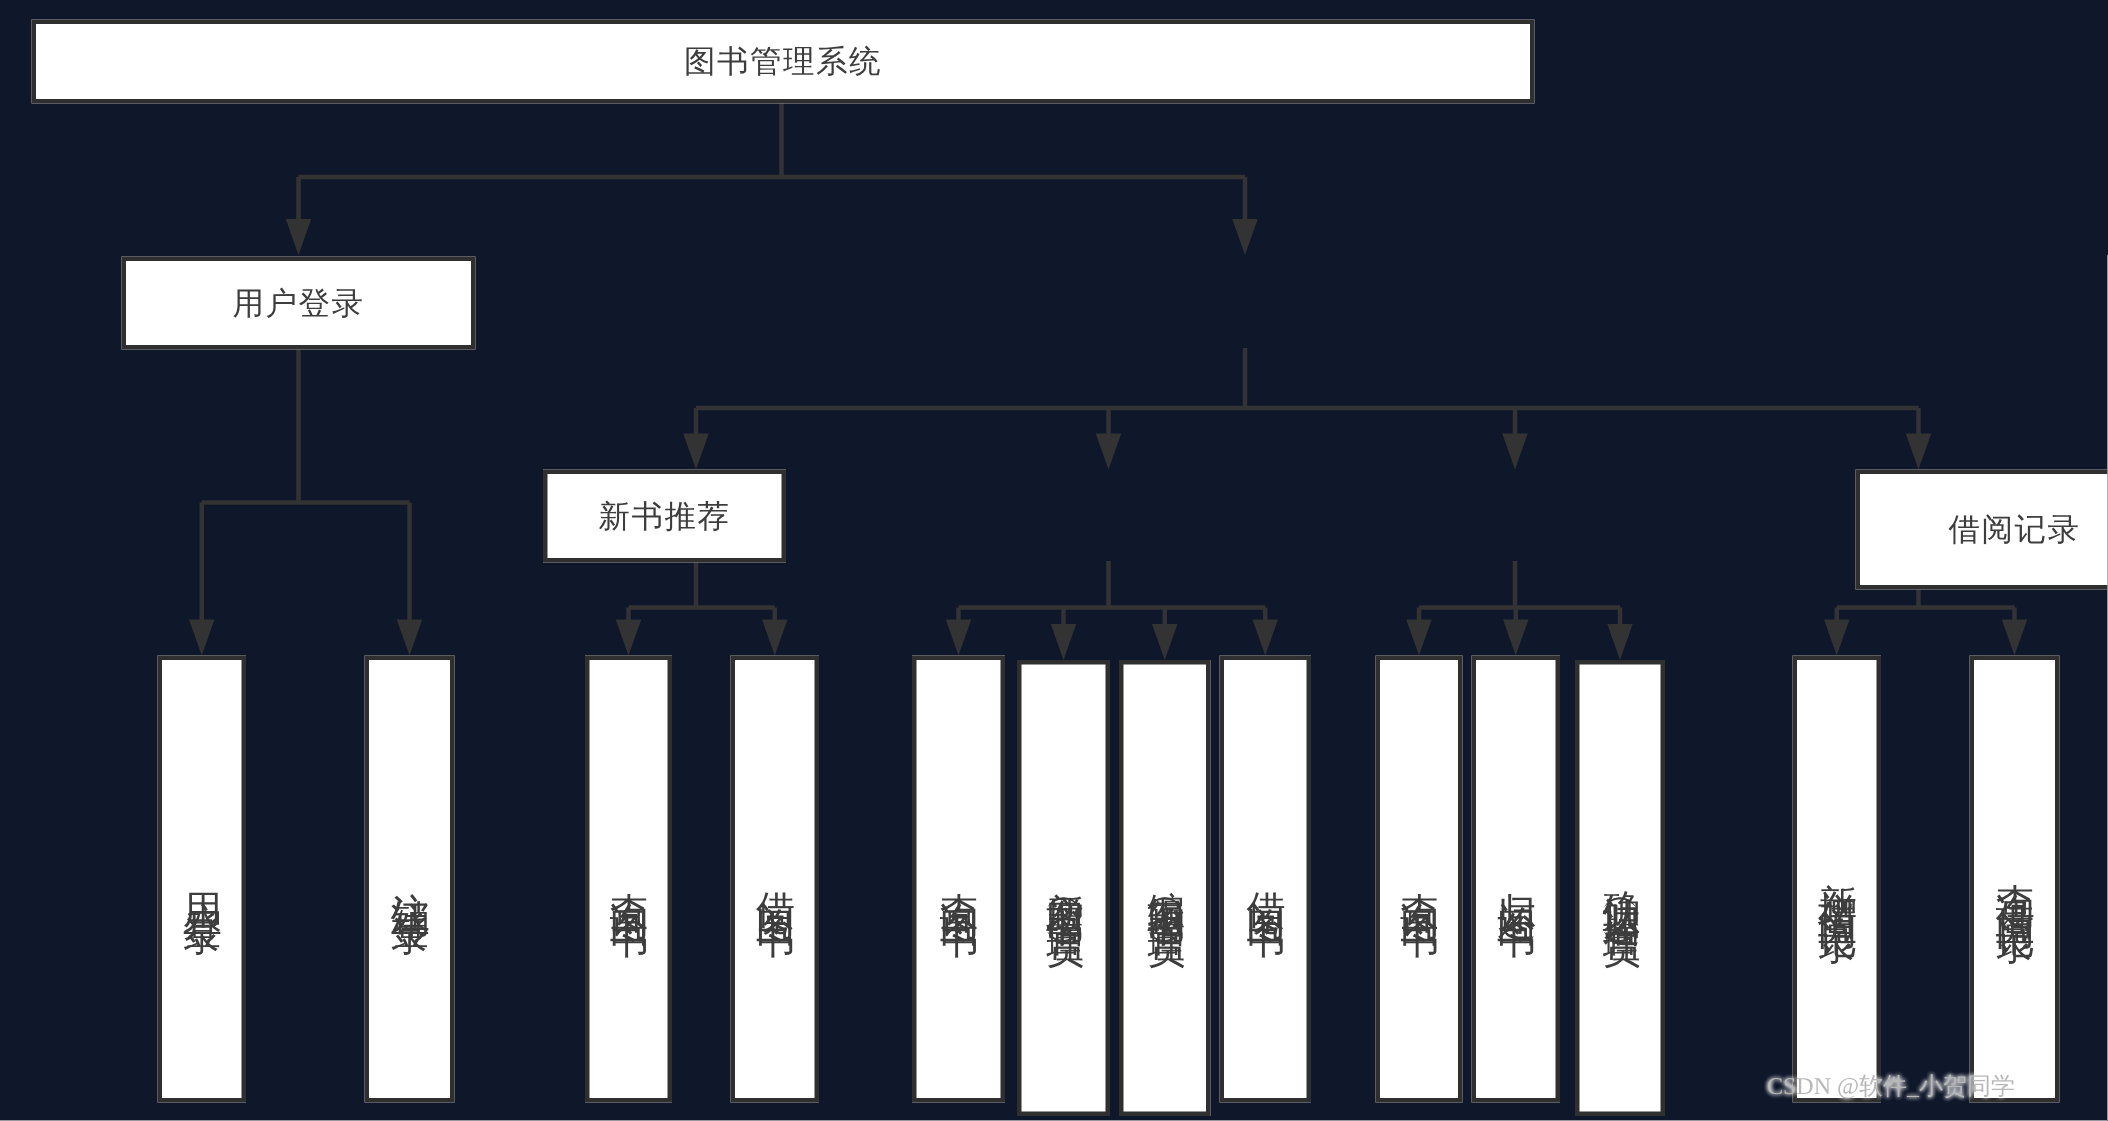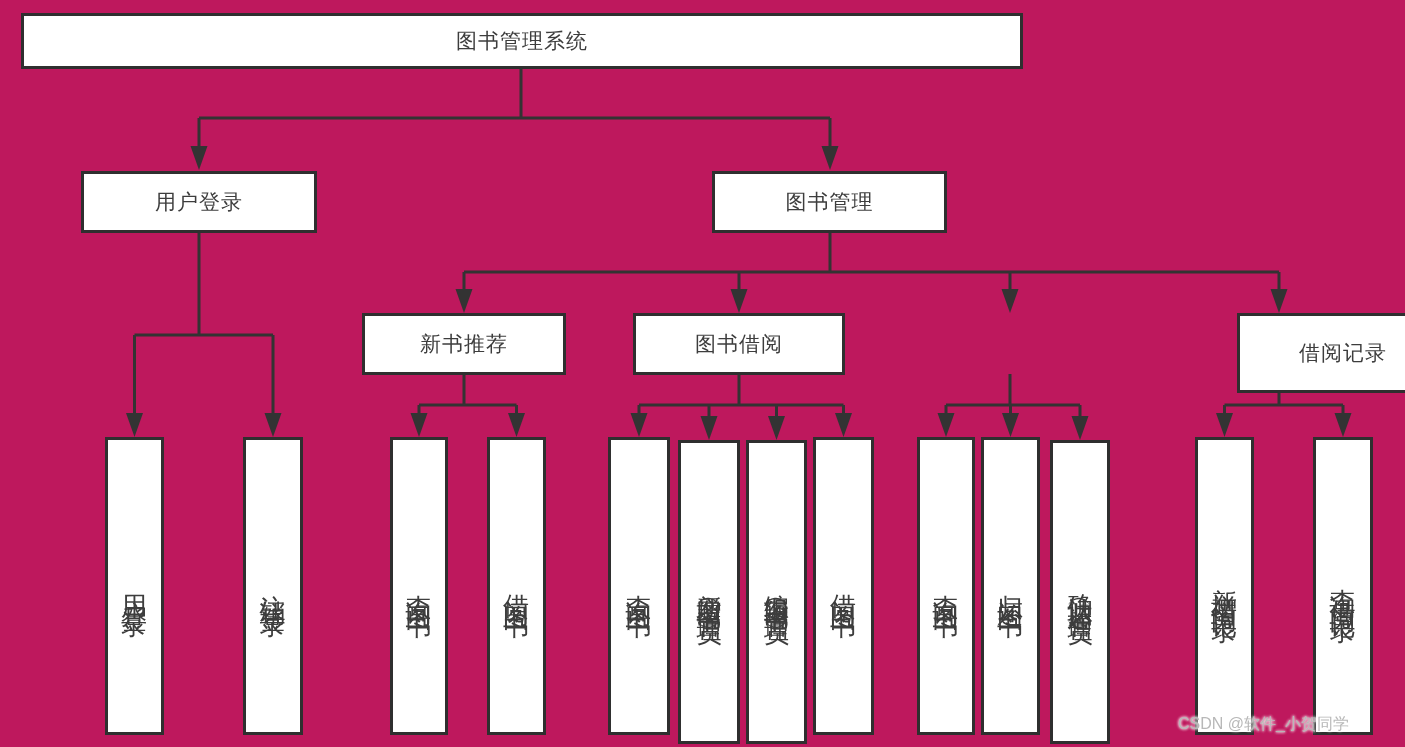--- a/index.html
+++ b/index.html
@@ -1,18 +1,18 @@
 <!DOCTYPE html>
 <html><head>
 <meta charset="utf-8">
 <style>
   html,body{margin:0;padding:0;background:#ffffff;}
   .canvas{
-    position:relative;width:1405px;height:747px;background:#be185d;overflow:hidden;
-    font-family:Liberation Sans, sans-serif;
+    position:relative;width:1405px;height:747px;background:#0f172a;overflow:hidden;
+    font-family:Liberation Serif, serif;
   }
   .connectors{position:absolute;left:0;top:0;width:1405px;height:747px;z-index:1;}
   .box{
     position:absolute;box-sizing:border-box;border:3px solid #2f2f2f;background:#ffffff;
     display:flex;align-items:center;justify-content:center;z-index:2;
   }
   .box .label{color:#3d3d3d;font-size:21px;letter-spacing:1px;white-space:nowrap;}
   .vbox .label{
     writing-mode:vertical-rl;font-size:26px;letter-spacing:6px;line-height:1;
     white-space:nowrap;
@@ -64,29 +64,23 @@
     <polygon points="1343,437 1334.5,413 1351.5,413" fill="#333333"></polygon>
   </svg>
 
   <div class="box hbox" style="left:21px;top:13px;width:1002px;height:56px">
     <span class="label">图书管理系统</span>
   </div>
 
   <div class="box hbox" style="left:81px;top:171px;width:236px;height:62px">
     <span class="label">用户登录</span>
   </div>
-  <div class="box hbox" style="left:712px;top:171px;width:235px;height:62px">
-    <span class="label">图书管理</span>
-  </div>
 
-  <div class="box hbox" style="left:362px;top:313px;width:204px;height:62px">
+  <div class="box hbox" style="left:362px;top:313px;width:162px;height:62px">
     <span class="label">新书推荐</span>
-  </div>
-  <div class="box hbox" style="left:633px;top:313px;width:212px;height:62px">
-    <span class="label">图书借阅</span>
   </div>
   <div class="box hbox" style="left:1237px;top:313px;width:212px;height:80px">
     <span class="label">借阅记录</span>
   </div>
 
   <div class="box vbox" style="left:105px;top:437px;width:59px;height:298px">
     <span class="label">用户登录</span>
   </div>
   <div class="box vbox" style="left:243px;top:437px;width:60px;height:298px">
     <span class="label">注销登录</span>

